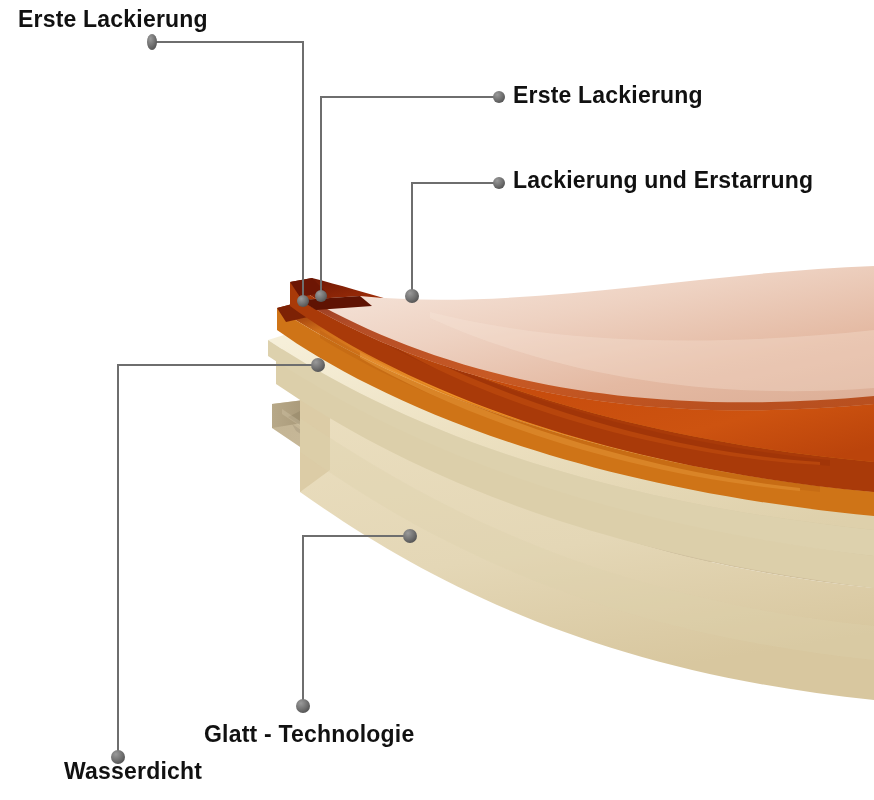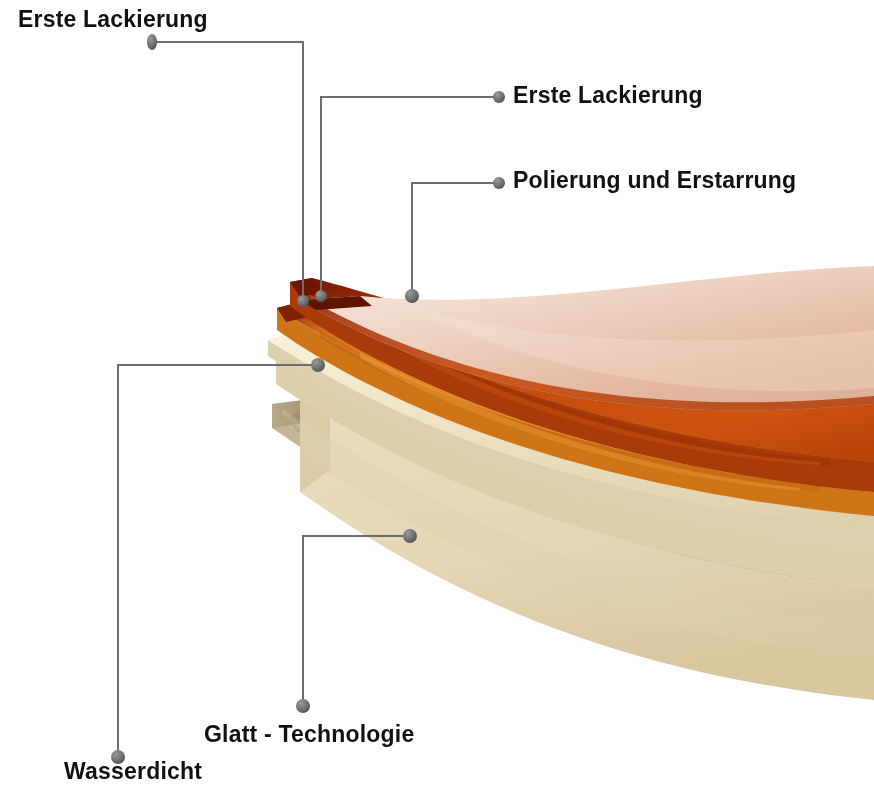--- a/index.html
+++ b/index.html
@@ -210,19 +210,19 @@
       <circle cx="410" cy="536" r="7" fill="url(#gDot)"></circle>
       <circle cx="118" cy="757" r="7" fill="url(#gDot)"></circle>
       <circle cx="318" cy="365" r="7" fill="url(#gDot)"></circle>
     </g>
   </svg>
 
   <div class="callout-label" id="lbl-erste">Erste Lackierung</div>
 
   <div class="callout-label" id="lbl-zweite">Erste Lackierung</div>
 
-  <div class="callout-label" id="lbl-polierung">Polierung und Erstarrung</div>
+  <div class="callout-label" id="lbl-polierung">Lackierung und Erstarrung</div>
 
   <div class="callout-label" id="lbl-glatt">Glatt - Technologie</div>
 
   <div class="callout-label" id="lbl-wasser">Wasserdicht</div>
 
 </div>
 
 </body></html>

